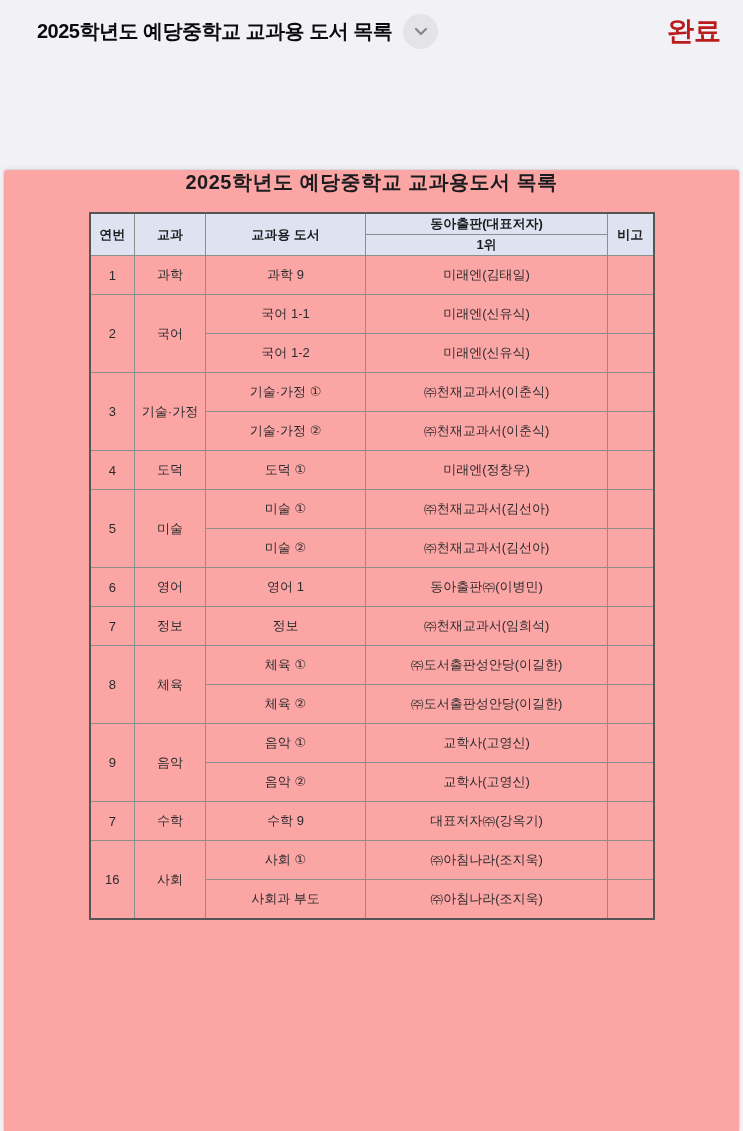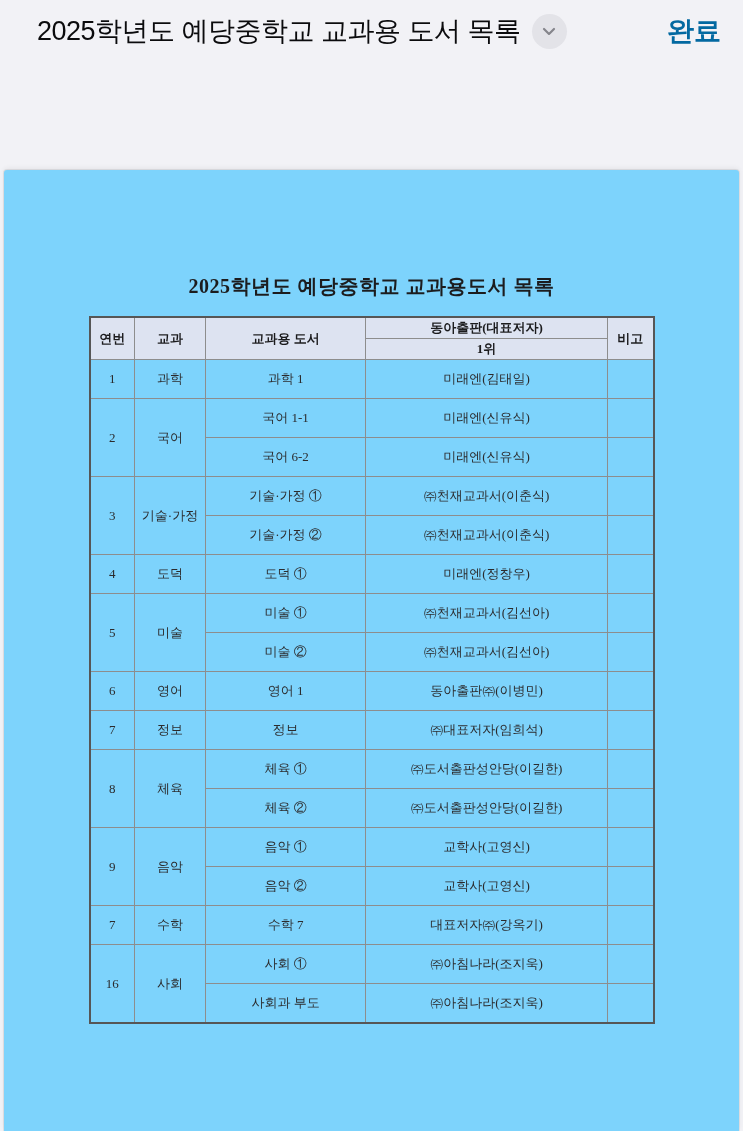--- a/index.html
+++ b/index.html
@@ -10,42 +10,42 @@
     position:relative; overflow:hidden;
   }
 
   
   .appbar {
     position:absolute; top:0; left:0; right:0; height:62px;
     display:flex; align-items:center;
     padding:0 22px 0 37px; box-sizing:border-box;
   }
   .appbar-title {
-    font-size:27px; font-weight:400; color:#0b0b0d;
+    font-size:20px; font-weight:700; color:#0b0b0d;
     letter-spacing:-0.5px; white-space:nowrap;
   }
   .chevron-btn {
     margin-left:11px; width:35px; height:35px; flex:0 0 auto;
     border-radius:50%; background:#e3e3e8; border:none;
     display:flex; align-items:center; justify-content:center;
     cursor:pointer; padding:0;
   }
   .done-btn {
     margin-left:auto; background:none; border:none; padding:0;
     font-family:inherit; font-size:27px; font-weight:700;
-    color:#0369a1; cursor:pointer; white-space:nowrap;
+    color:#b91c1c; cursor:pointer; white-space:nowrap;
   }
 
   
   .page {
     position:absolute; top:170px; left:4px; right:4px; bottom:0;
-    background:#7dd3fc;
+    background:#fca5a5;
     border-radius:3px 3px 0 0;
     box-shadow:0 0 0 1px rgba(0,0,0,0.07), 0 -2px 5px rgba(0,0,0,0.06);
-    padding-top:104px; box-sizing:border-box;font-family:Liberation Serif, serif;
+    box-sizing:border-box;
   }
   .doc-title {
     margin:0 0 18px 0; text-align:center;
     font-size:20px; line-height:24px; font-weight:700;
     color:#1c1c1e; letter-spacing:0.5px;
   }
 
   
   table.booklist {
     border-collapse:collapse; table-layout:fixed;
@@ -97,33 +97,33 @@
         <th rowspan="2">비고</th>
       </tr>
       <tr>
         <th>1위</th>
       </tr>
     </thead>
     <tbody>
         <tr>
           <td>1</td>
           <td>과학</td>
-          <td>과학 1</td>
+          <td>과학 9</td>
           <td>미래엔(김태일)</td>
           <td></td>
         </tr>
         <tr>
           <td rowspan="2">2</td>
           <td rowspan="2">국어</td>
           <td>국어 1-1</td>
           <td>미래엔(신유식)</td>
           <td></td>
         </tr>
         <tr>
-          <td>국어 6-2</td>
+          <td>국어 1-2</td>
           <td>미래엔(신유식)</td>
           <td></td>
         </tr>
         <tr>
           <td rowspan="2">3</td>
           <td rowspan="2">기술·가정</td>
           <td>기술·가정 ①</td>
           <td>㈜천재교과서(이춘식)</td>
           <td></td>
         </tr>
@@ -155,21 +155,21 @@
           <td>6</td>
           <td>영어</td>
           <td>영어 1</td>
           <td>동아출판㈜(이병민)</td>
           <td></td>
         </tr>
         <tr>
           <td>7</td>
           <td>정보</td>
           <td>정보</td>
-          <td>㈜대표저자(임희석)</td>
+          <td>㈜천재교과서(임희석)</td>
           <td></td>
         </tr>
         <tr>
           <td rowspan="2">8</td>
           <td rowspan="2">체육</td>
           <td>체육 ①</td>
           <td>㈜도서출판성안당(이길한)</td>
           <td></td>
         </tr>
         <tr>
@@ -185,21 +185,21 @@
           <td></td>
         </tr>
         <tr>
           <td>음악 ②</td>
           <td>교학사(고영신)</td>
           <td></td>
         </tr>
         <tr>
           <td>7</td>
           <td>수학</td>
-          <td>수학 7</td>
+          <td>수학 9</td>
           <td>대표저자㈜(강옥기)</td>
           <td></td>
         </tr>
         <tr>
           <td rowspan="2">16</td>
           <td rowspan="2">사회</td>
           <td>사회 ①</td>
           <td>㈜아침나라(조지욱)</td>
           <td></td>
         </tr>

